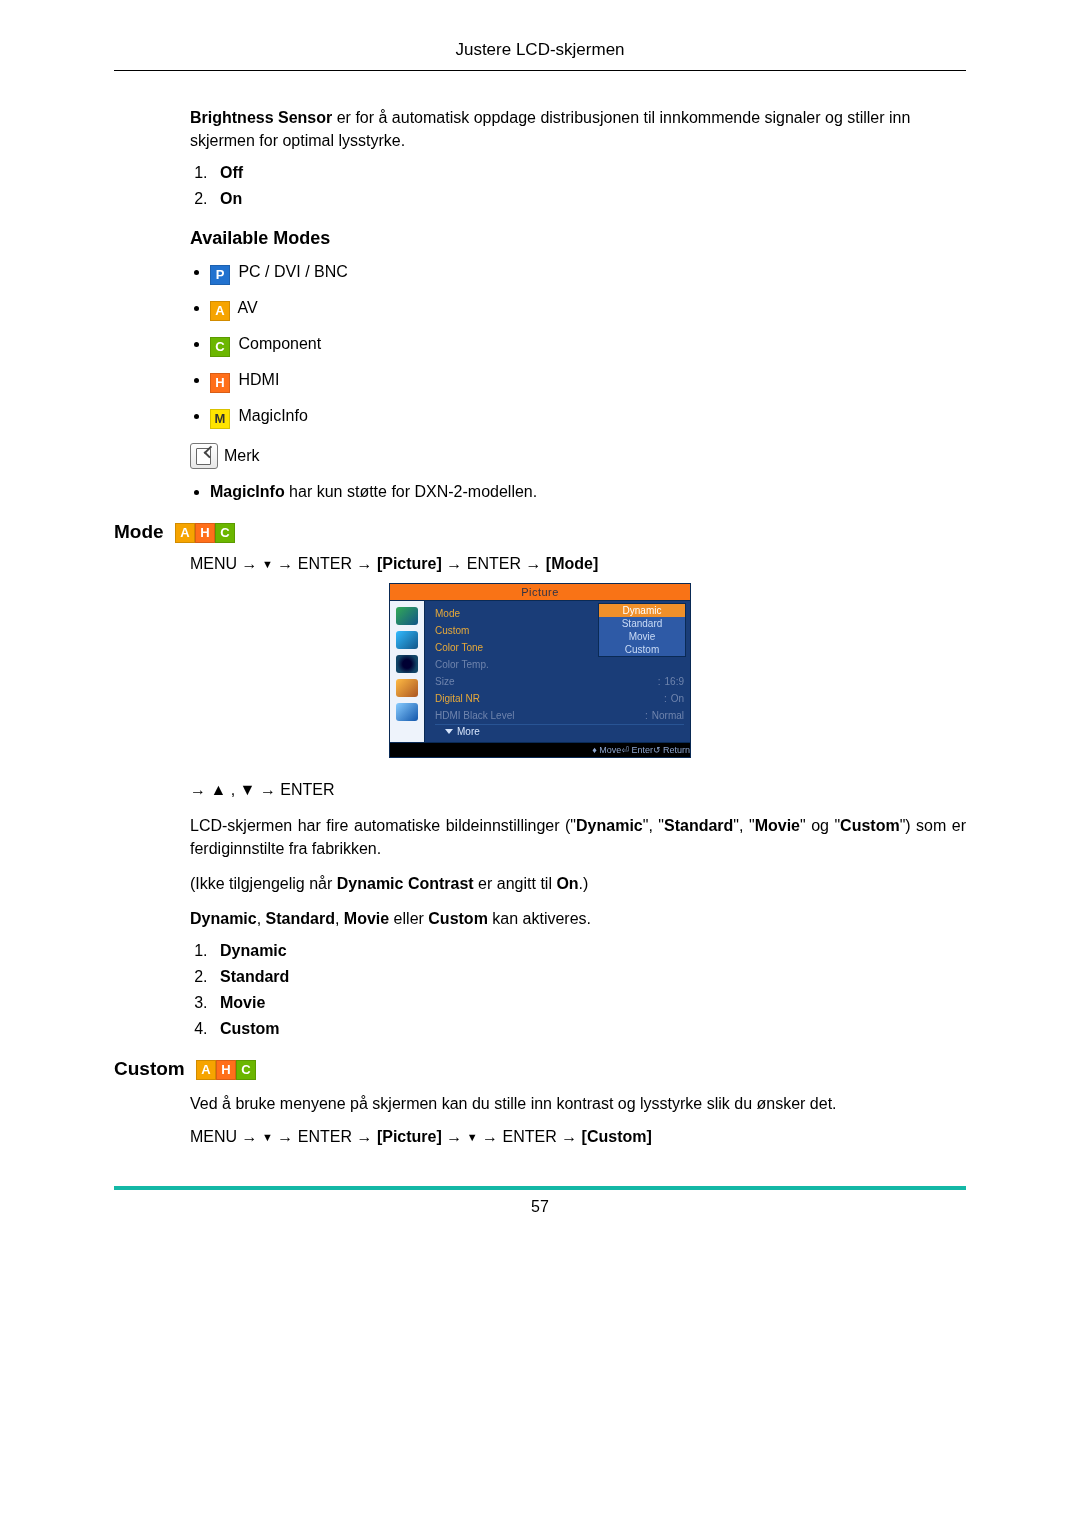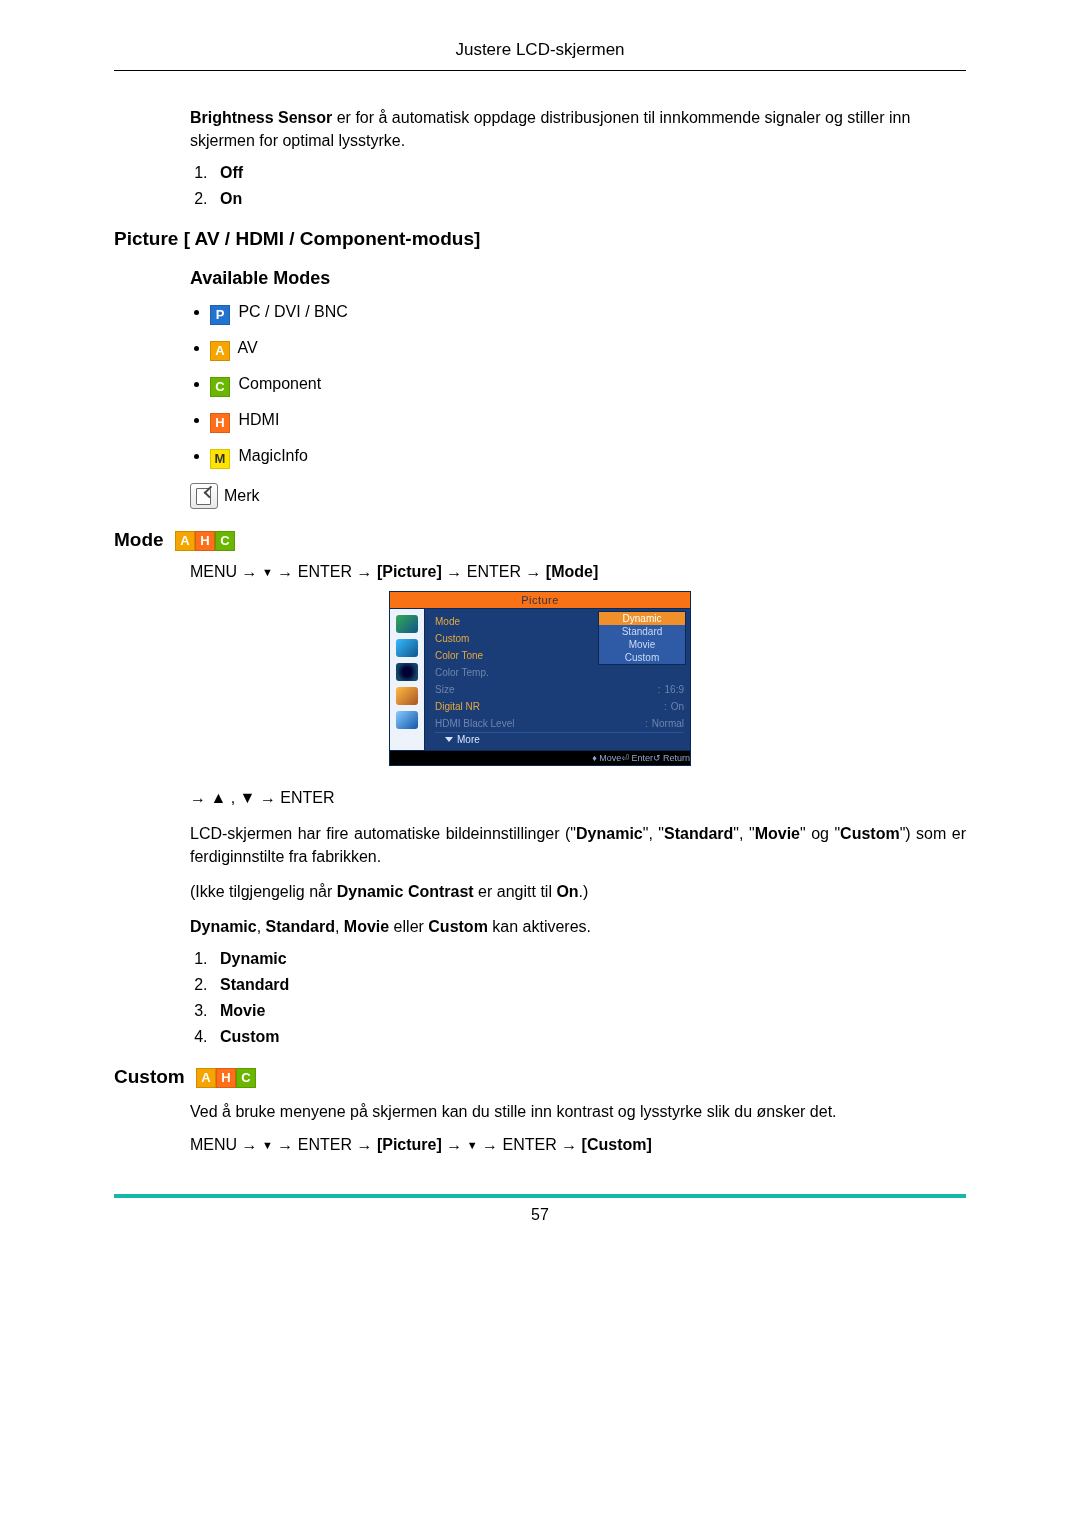--- a/index.html
+++ b/index.html
@@ -151,21 +151,20 @@
     <div class="indent-block">
       <p class="paragraph">
         <span class="bold">Brightness Sensor</span><span> er for å automatisk oppdage distribusjonen til innkommende signaler og stiller inn skjermen for optimal lysstyrke.</span>
       </p>
       <ol class="numlist">
         <li><span class="bold">Off</span></li>
         <li><span class="bold">On</span></li>
       </ol>
     </div>
 
-    <h3 class="section-title">Picture [ AV / HDMI / Component-modus]</h3>
 
     <h4 class="sub-title">Available Modes</h4>
 
     <ul class="mode-list">
       <li>
         <span class="mode-icon ic-P">P</span><span> PC / DVI / BNC</span>
       </li>
       <li>
         <span class="mode-icon ic-A">A</span><span> AV</span>
       </li>
@@ -177,20 +176,25 @@
       </li>
       <li>
         <span class="mode-icon ic-M">M</span><span> MagicInfo</span>
       </li>
     </ul>
 
     <div class="note-row">
       <span class="note-icon"></span>
       <span> Merk</span>
     </div>
+    <ul class="mode-list" style="margin-top:0;">
+      <li>
+        <span class="bold">MagicInfo</span><span> har kun støtte for DXN-2-modellen.</span>
+      </li>
+    </ul>
 
     <h3 class="section-title">
       <span>Mode </span>
       <span class="mode-badges">
         <span class="ic-A">A</span>
         <span class="ic-H">H</span>
         <span class="ic-C">C</span>
       </span>
     </h3>
 

